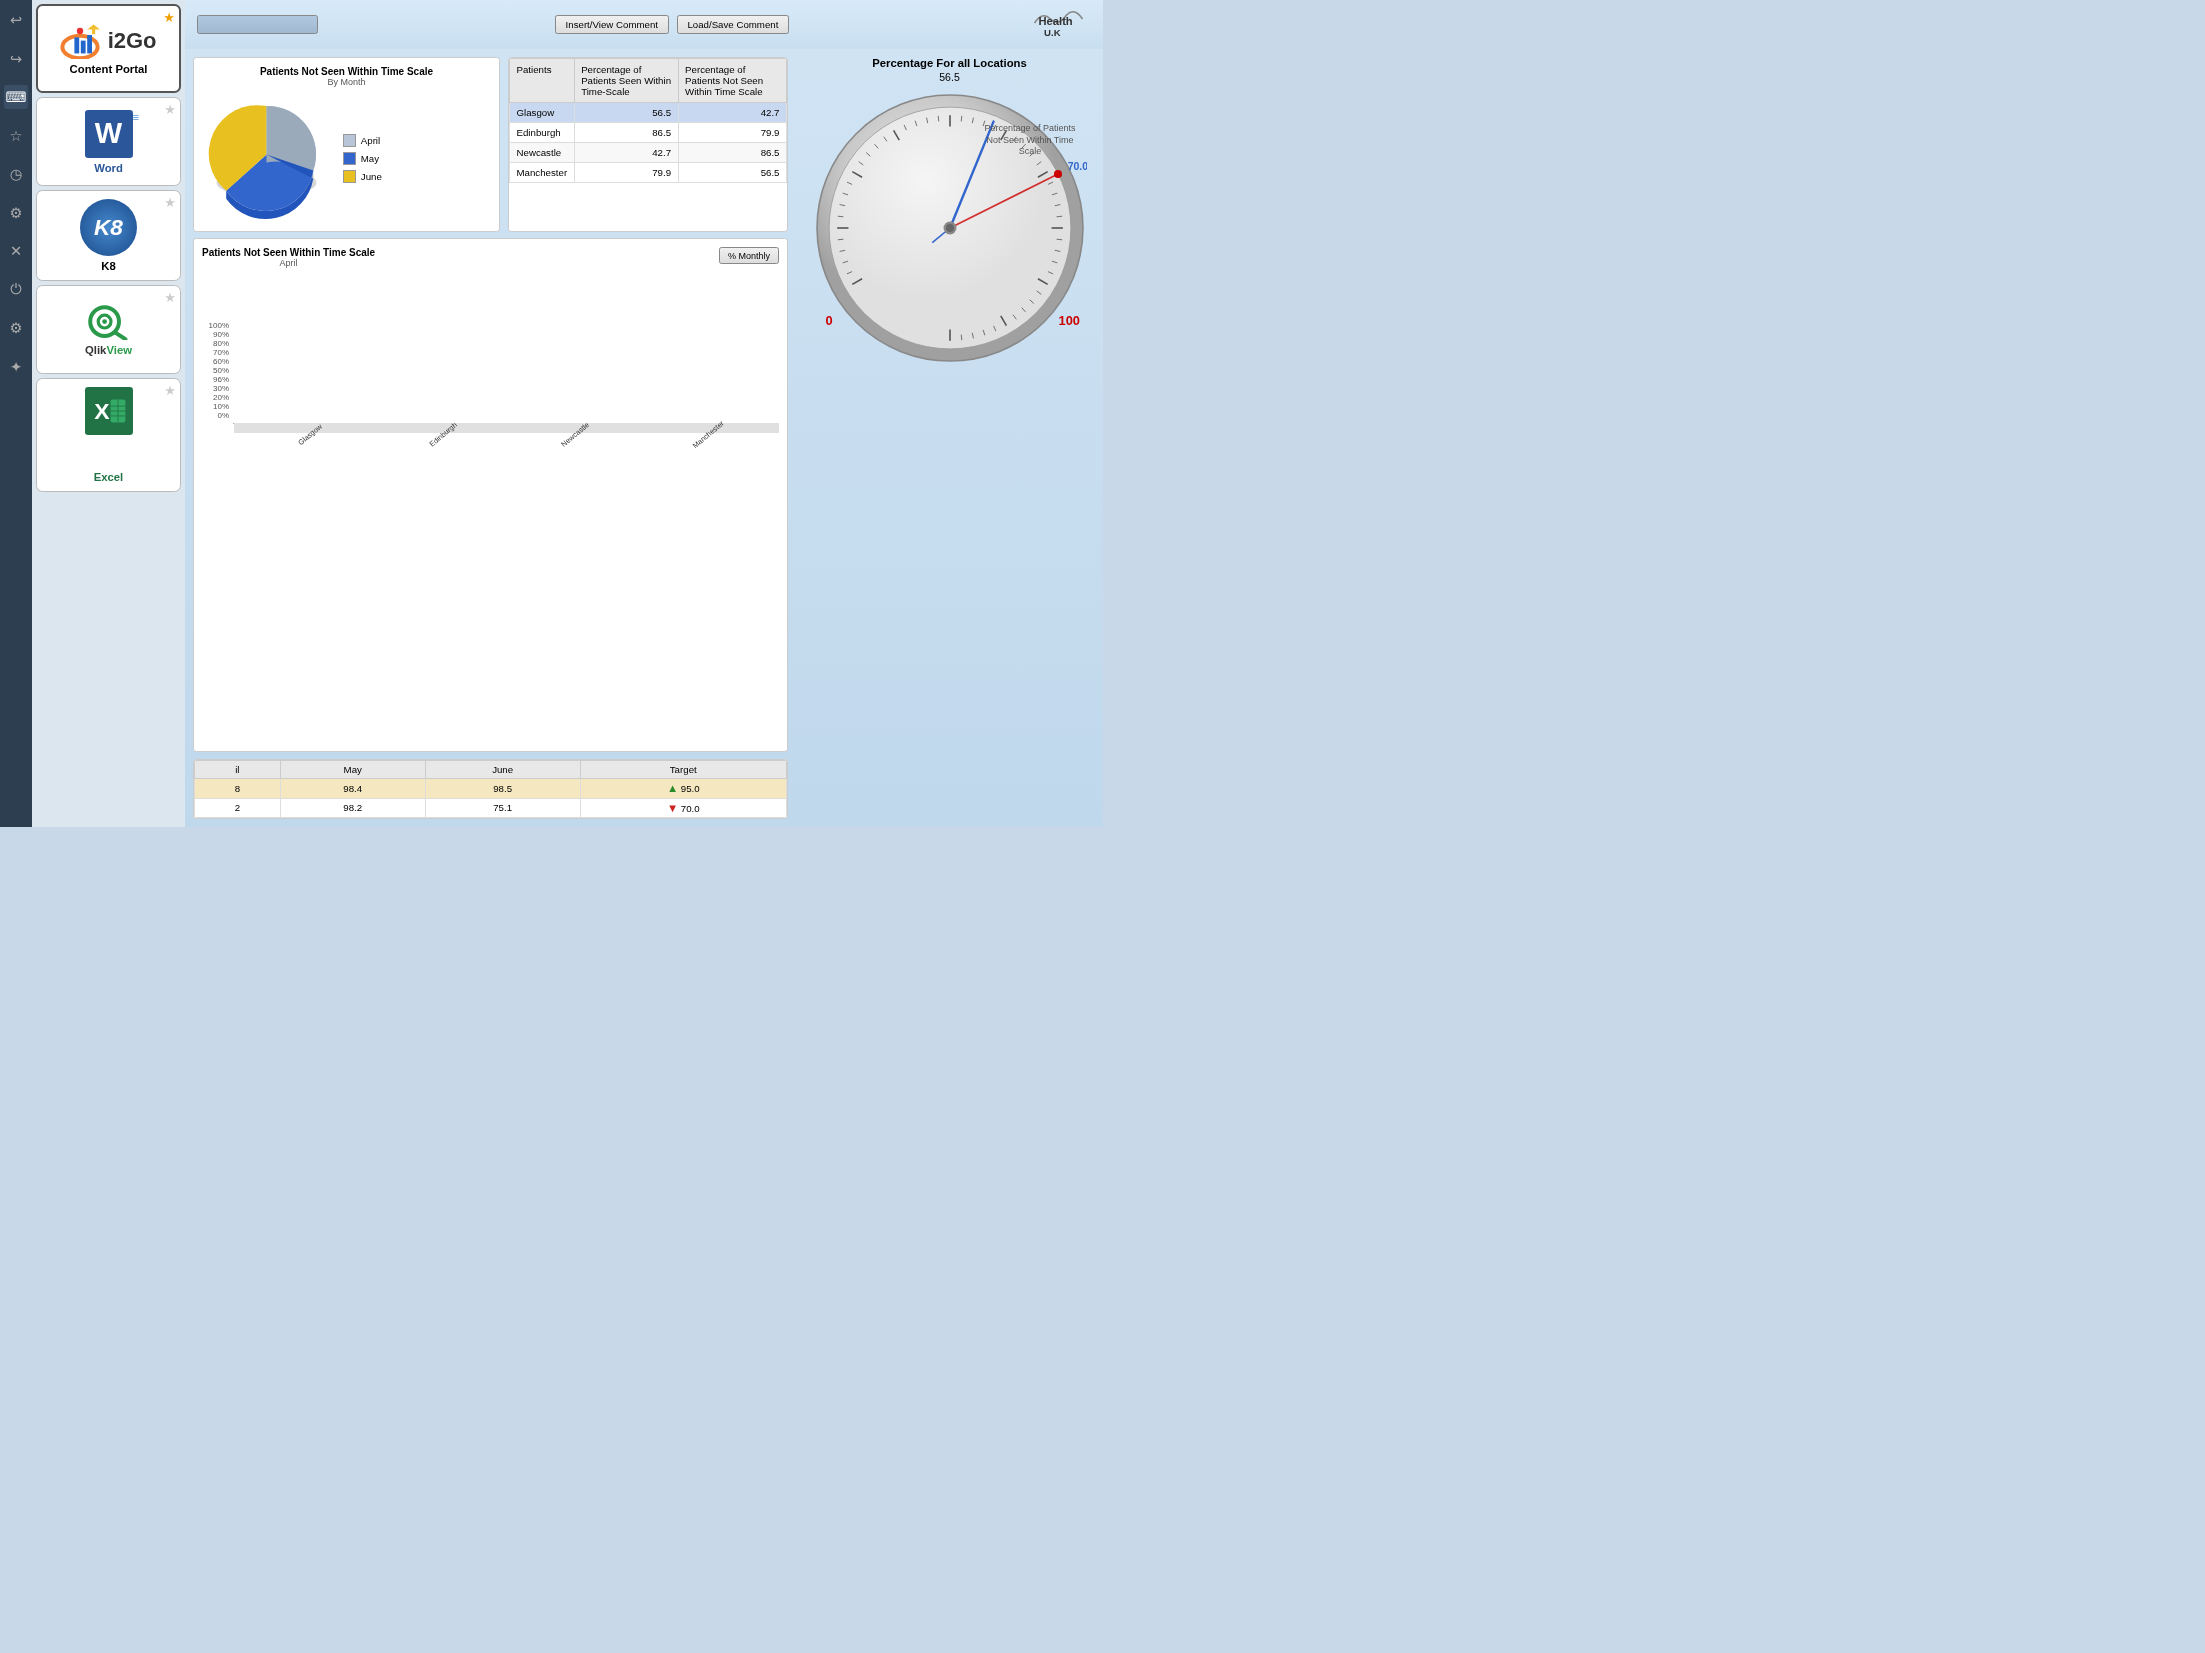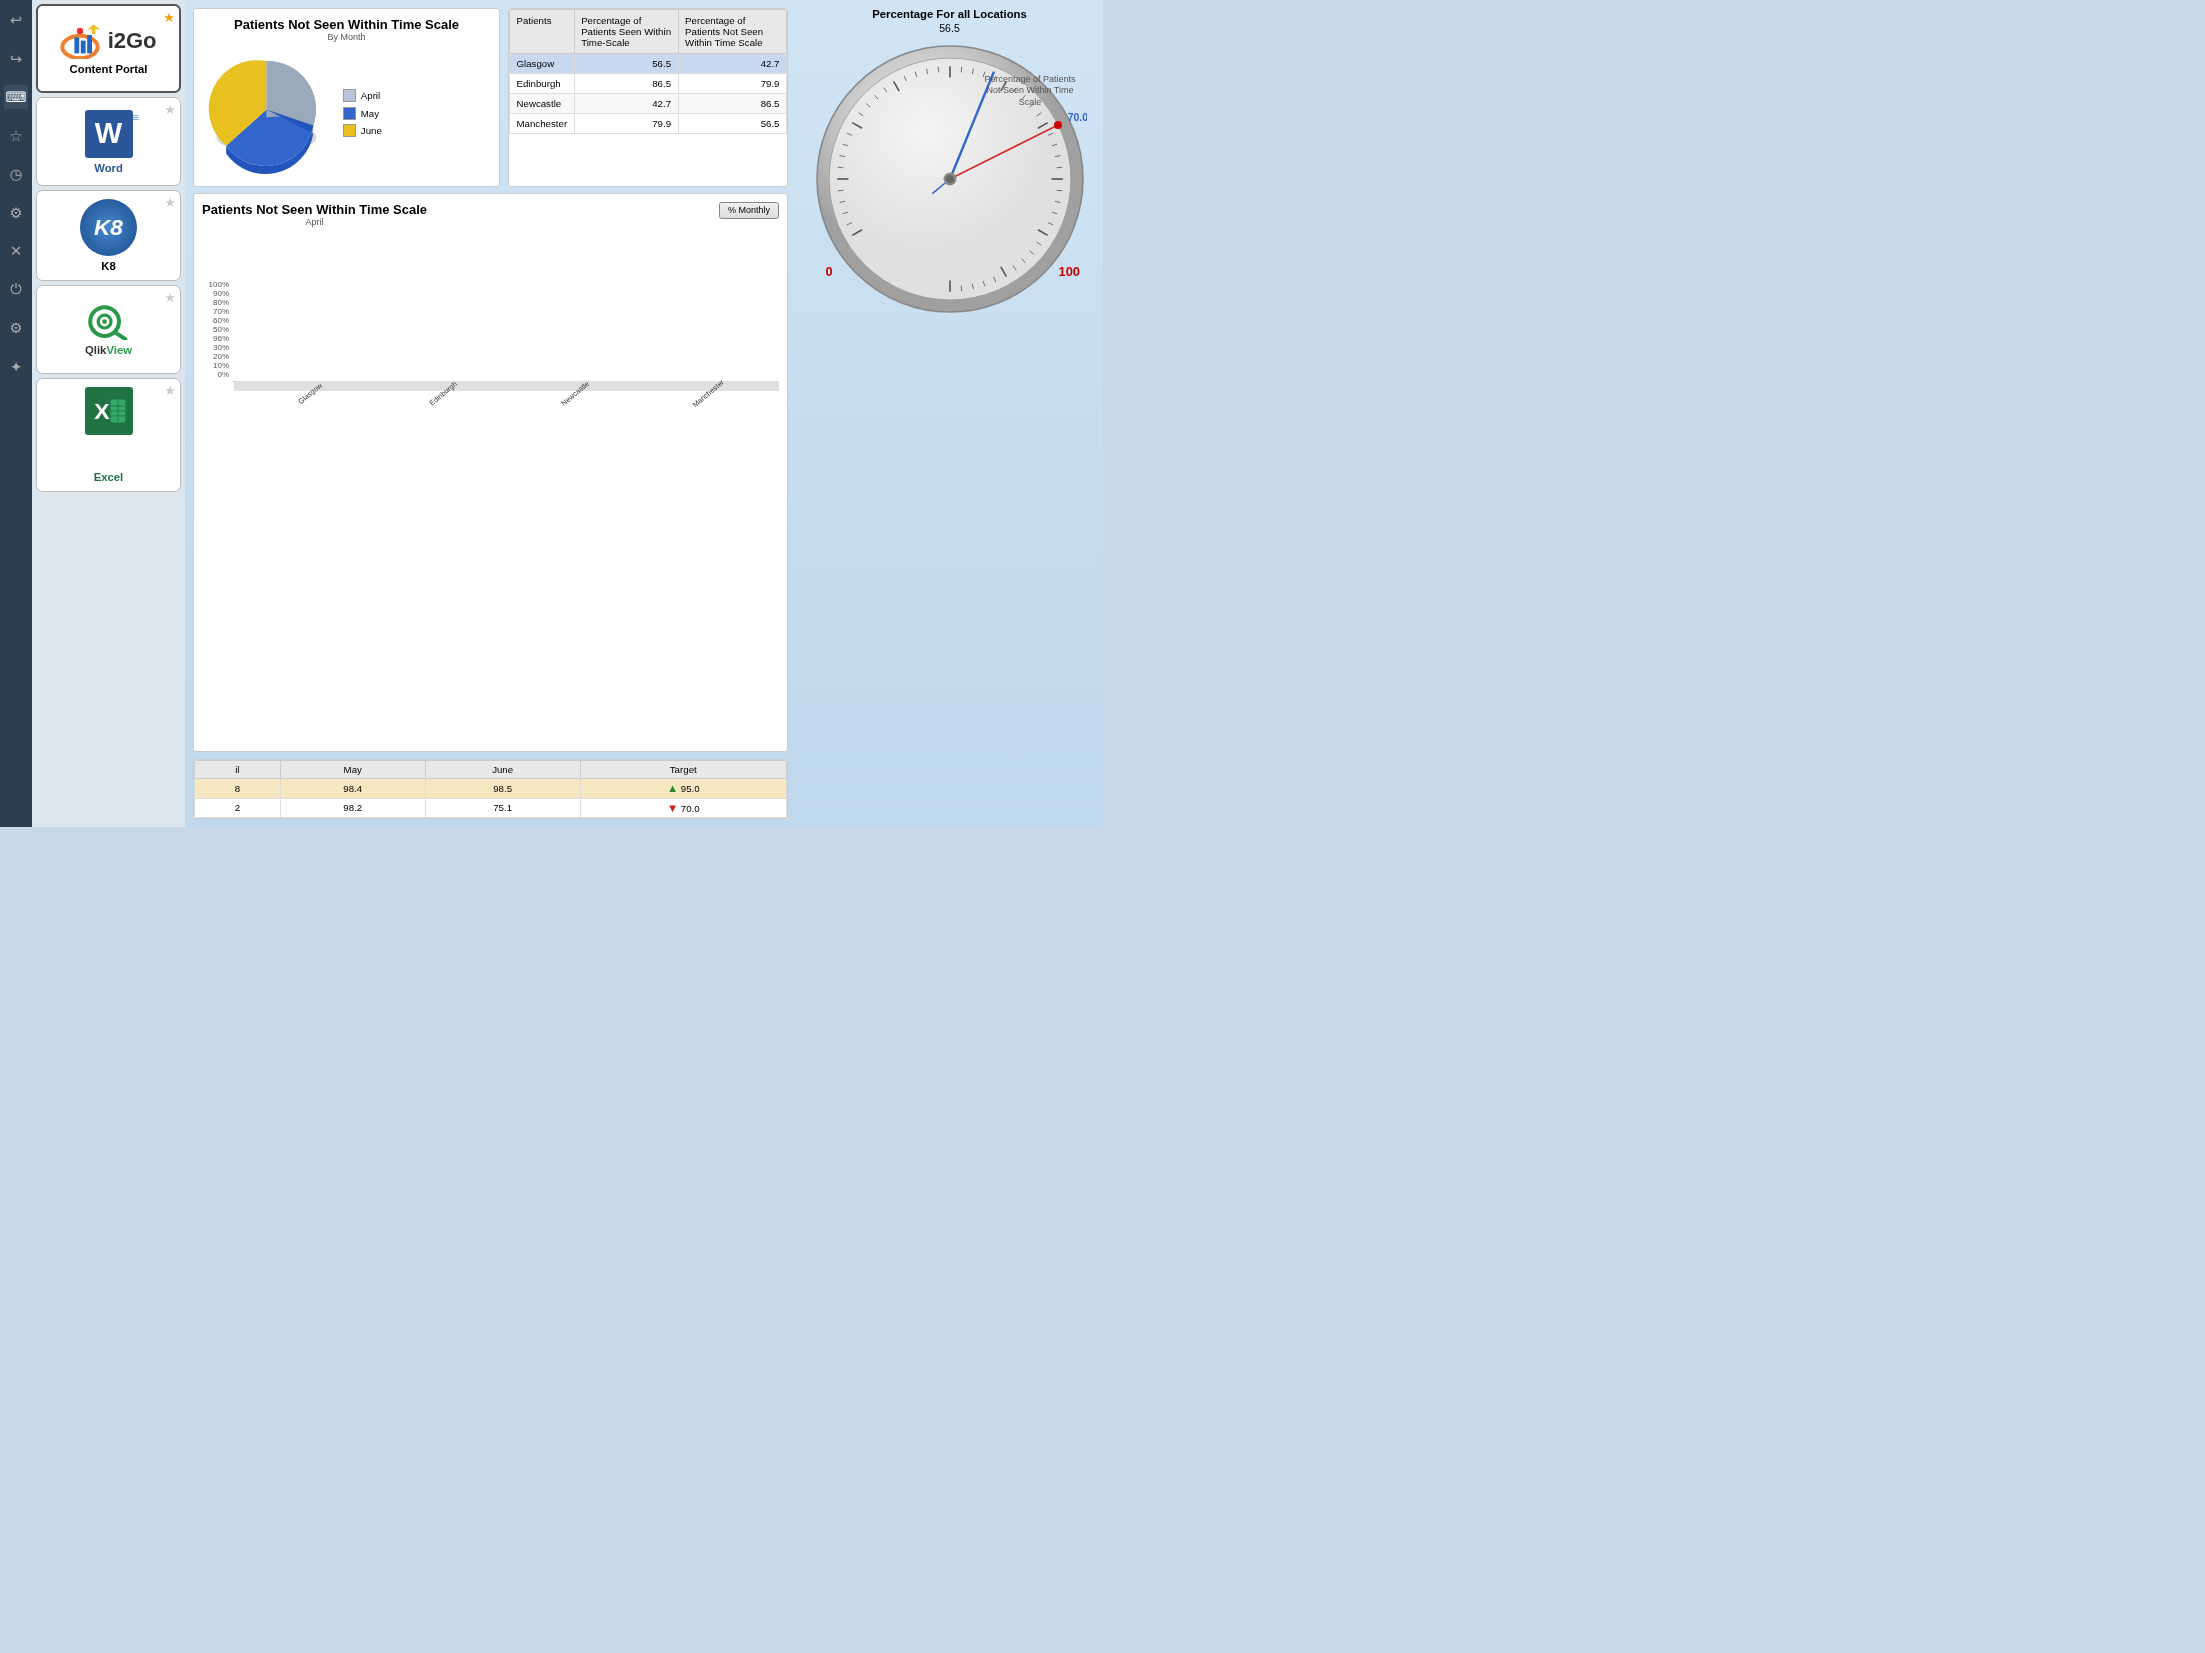--- a/index.html
+++ b/index.html
@@ -196,21 +196,21 @@
     }
 
     .pie-section {
       background: white;
       border: 0.8px solid #ccc;
       border-radius: 3.2px;
       padding: 8px;
       min-width: 307px;
     }
     .chart-title {
-      font-size: 13px;
+      font-size: 10px;
       font-weight: bold;
       text-align: center;
     }
     .chart-subtitle {
       font-size: 9px;
       text-align: center;
       color: #555;
       margin-bottom: 6.5px;
     }
     .pie-container {
@@ -491,20 +491,36 @@
         <line x1="24" y1="28" x2="42" y2="28" stroke="#217346" stroke-width="1"></line>
         <line x1="33" y1="8" x2="33" y2="36" stroke="#217346" stroke-width="1"></line>
       </svg>
     </div>
     <div class="app-tile-label" style="color:#217346;margin-top:36px;">Excel</div>
   </div>
 </div>
 
 <div class="main-content">
 
+  <div class="top-bar">
+    <div class="top-bar-left">
+      <input class="search-box" type="text" placeholder="" style="">
+    </div>
+    <div class="top-bar-buttons">
+      <button class="btn-comment">Insert/View Comment</button>
+      <button class="btn-comment">Load/Save Comment</button>
+    </div>
+    <div class="health-logo">
+      <svg width="65" height="32" viewBox="0 0 80 40" style="font-size:18px">
+        <path d="M10,20 Q20,5 30,15 Q40,25 50,10 Q60,0 70,15" fill="none" stroke="#888" stroke-width="2"></path>
+        <text x="15" y="22" font-size="14" font-weight="bold" fill="#333">Health</text>
+        <text x="22" y="36" font-size="12" fill="#333">U.K</text>
+      </svg>
+    </div>
+  </div>
 
   <div class="content-area">
 
     <div class="left-main">
 
       <div class="top-section">
 
         <div class="pie-section">
           <div class="chart-title">Patients Not Seen Within Time Scale</div>
           <div class="chart-subtitle">By Month</div>

